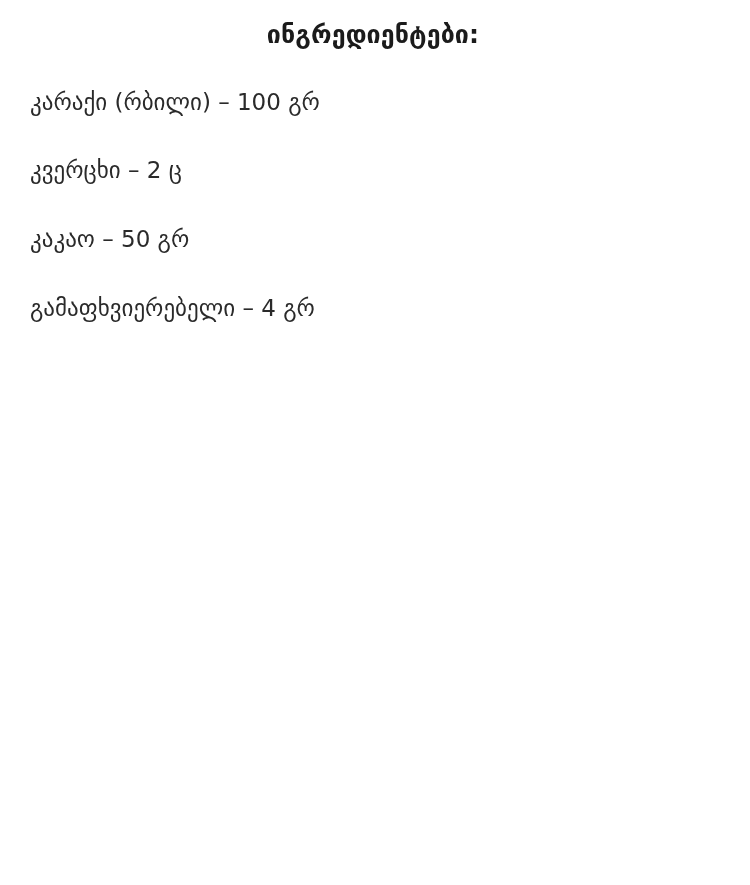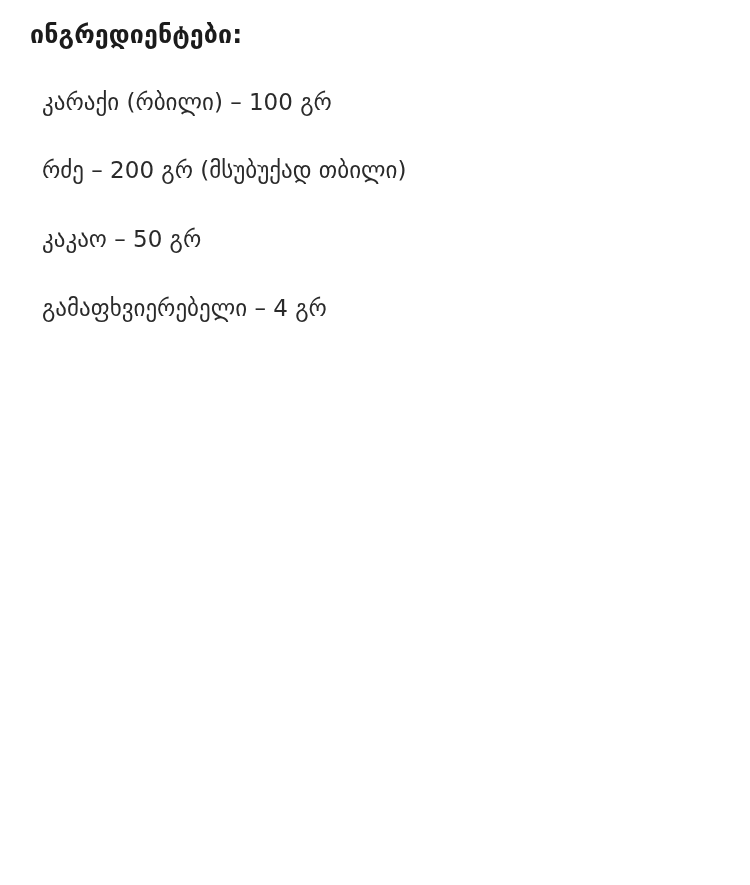--- a/index.html
+++ b/index.html
@@ -21,40 +21,41 @@
     padding: 10px 34px 0 30px;
     background: #ffffff;
   }
   .recipe-title {
     font-size: 25px;
     font-weight: bold;
     line-height: 1.35;
     color: #1b1b1b;
     margin: 8px 0 0 0;
     letter-spacing: 0.1px;
+    text-align: center;
   }
   .ingredient-list {
     list-style: none;
-    margin: 12px;
+    margin: 0;
     padding: 0;
   }
   .ingredient-item {
     font-size: 23px;
     font-weight: normal;
     line-height: 1.55;
     color: #2a2a2a;
     margin-top: 33px;
     max-width: 660px;
     word-wrap: break-word;
   }
 </style>
 </head>
 <body>
 
 <div class="page">
   <h1 class="recipe-title">ინგრედიენტები:</h1>
   <ul class="ingredient-list">
     <li class="ingredient-item">კარაქი (რბილი) – 100 გრ</li>
-    <li class="ingredient-item">რძე – 200 გრ (მსუბუქად თბილი)</li>
+    <li class="ingredient-item">კვერცხი – 2 ც</li>
     <li class="ingredient-item">კაკაო – 50 გრ</li>
     <li class="ingredient-item">გამაფხვიერებელი – 4 გრ</li>
   </ul>
 </div>
 
 </body></html>

